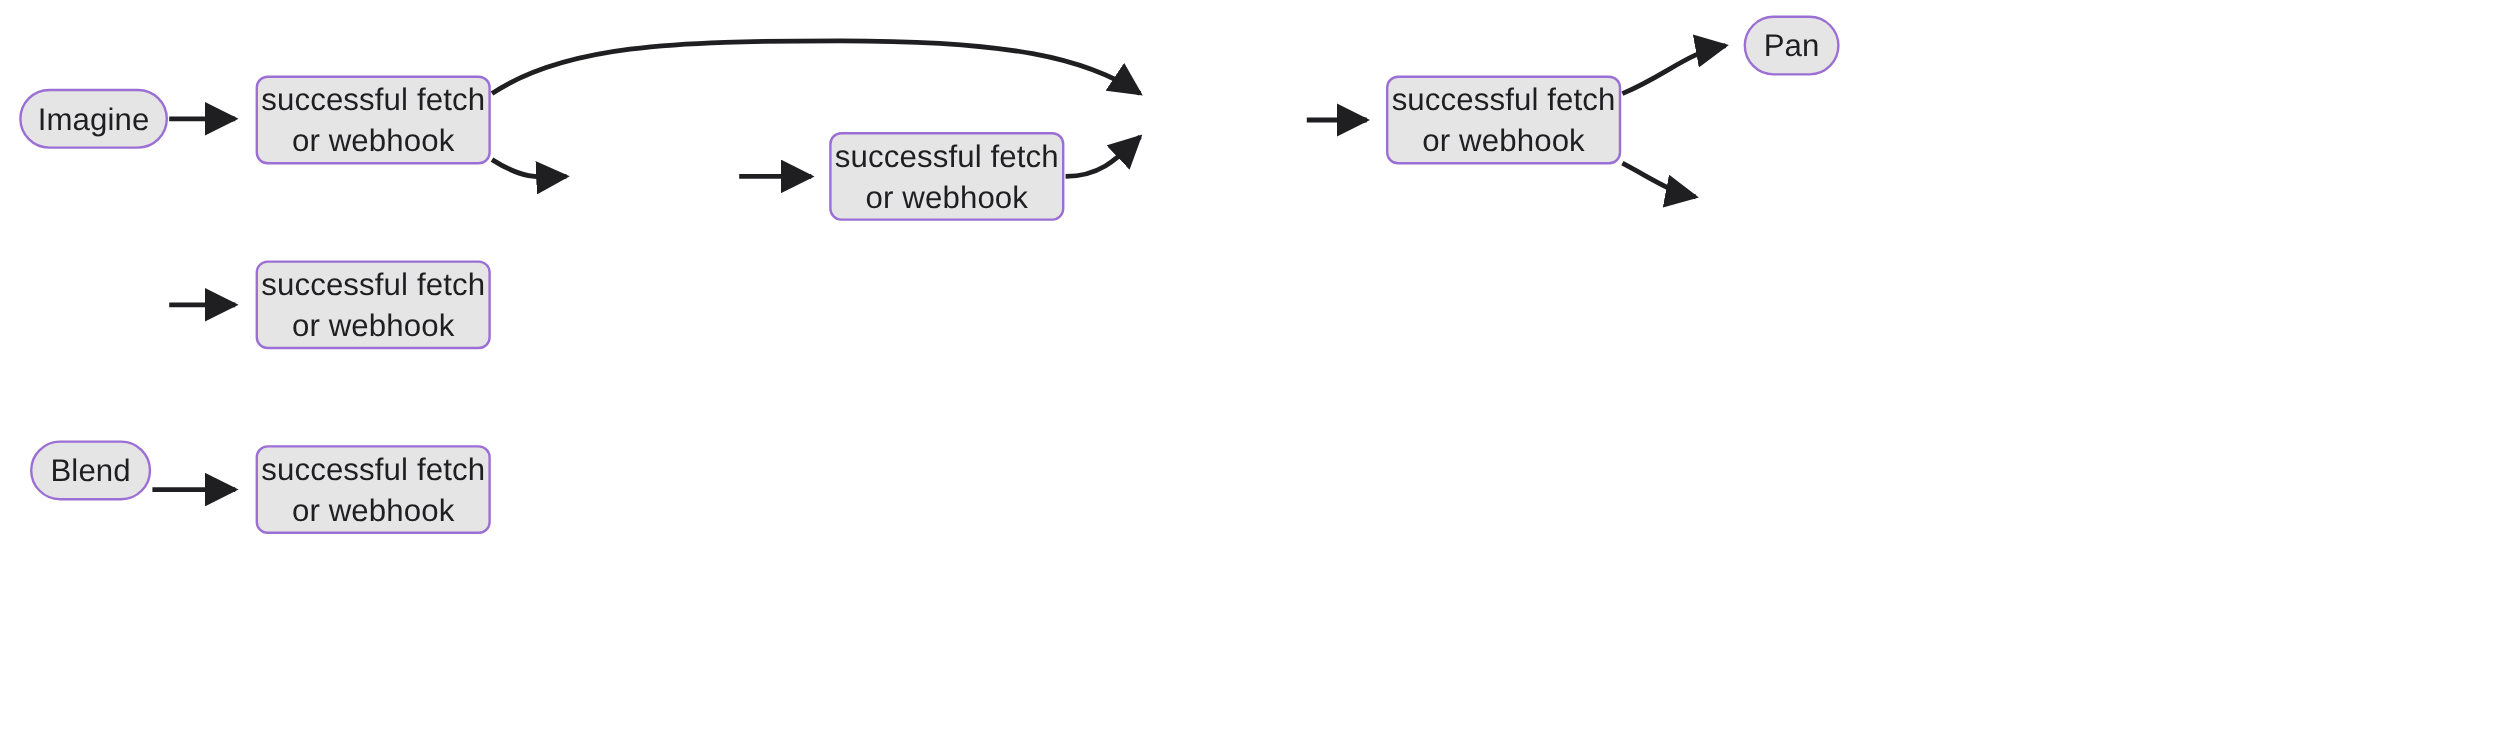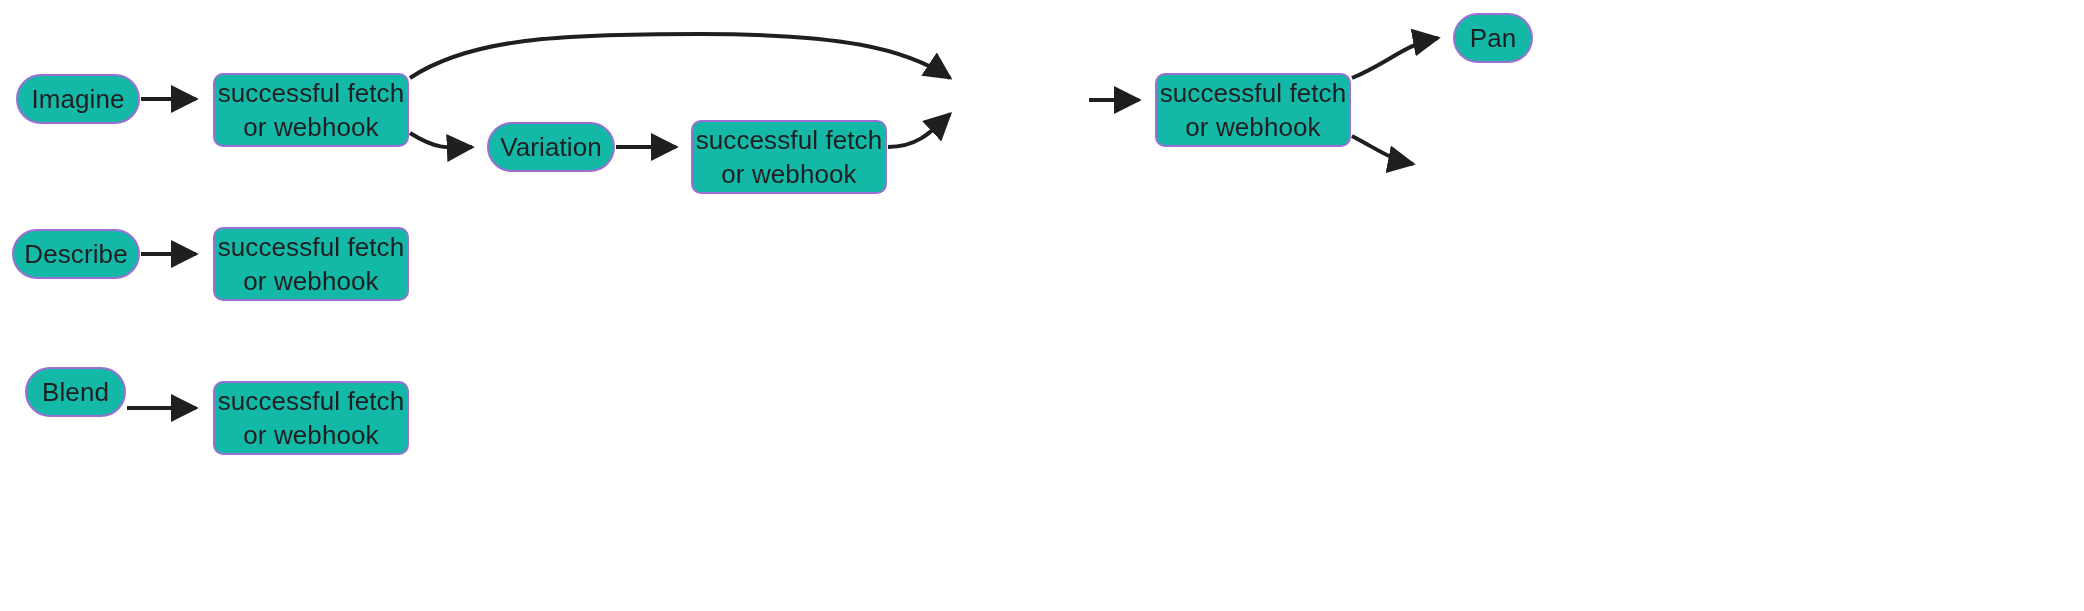--- a/index.html
+++ b/index.html
@@ -19,40 +19,39 @@
     position: absolute;
     left: 0;
     top: 0;
     width: 2084px;
     height: 611px;
     pointer-events: none;
   }
   .node {
     position: absolute;
     box-sizing: border-box;
-    background: #14b8a6;
+    background: #e5e5e5;
     border: 2px solid #9b6fd4;
     color: #1f1f22;
     display: flex;
     align-items: center;
     justify-content: center;
     text-align: center;
     line-height: 1.32;
     font-size: 26px;
     font-weight: 400;
     letter-spacing: 0.1px;
     white-space: pre-line;
     z-index: 2;
   }
   .node.stadium {
     border-radius: 999px;
   }
   .node.rounded {
     border-radius: 10px;
-    margin-top: 10px;
   }
 </style>
 </head>
 <body>
 
 <div id="canvas">
 
   <svg id="edge-layer" viewBox="0 0 2084 611" xmlns="http://www.w3.org/2000/svg">
     <defs>
       <marker id="arrowhead" viewBox="0 0 10 10" refX="9" refY="5" markerWidth="7" markerHeight="7" orient="auto-start-reverse">
@@ -79,33 +78,31 @@
     <path d="M 141 254 L 196 254" fill="none" stroke="#1f1f22" stroke-width="4" marker-end="url(#arrowhead)"></path>
 
     <path d="M 127 408 L 196 408" fill="none" stroke="#1f1f22" stroke-width="4" marker-end="url(#arrowhead)"></path>
   </svg>
 
   <div class="node stadium" style="left:16px; top:74px; width:124px; height:50px;">Imagine</div>
 
   <div class="node rounded" style="left:213px; top:63px; width:196px; height:74px;">successful fetch
 or webhook</div>
 
-  <div class="node stadium" style="left:487px; top:122px; width:128px; height:50px;">Variation</div>
 
   <div class="node rounded" style="left:691px; top:110px; width:196px; height:74px;">successful fetch
 or webhook</div>
 
 
   <div class="node rounded" style="left:1155px; top:63px; width:196px; height:74px;">successful fetch
 or webhook</div>
 
   <div class="node stadium" style="left:1453px; top:13px; width:80px; height:50px;">Pan</div>
 
 
-  <div class="node stadium" style="left:12px; top:229px; width:128px; height:50px;">Describe</div>
 
   <div class="node rounded" style="left:213px; top:217px; width:196px; height:74px;">successful fetch
 or webhook</div>
 
   <div class="node stadium" style="left:25px; top:367px; width:101px; height:50px;">Blend</div>
 
   <div class="node rounded" style="left:213px; top:371px; width:196px; height:74px;">successful fetch
 or webhook</div>
 
 </div>

